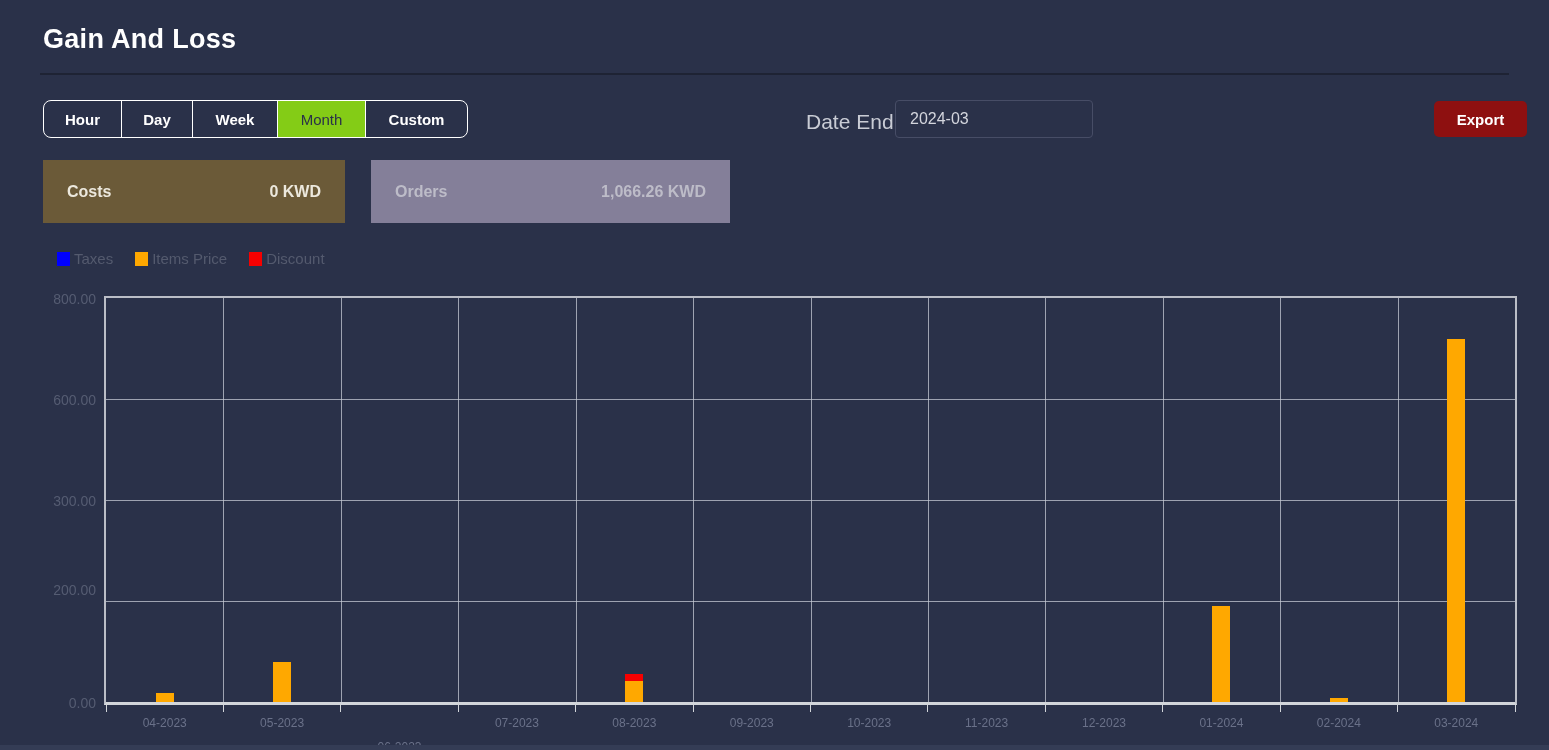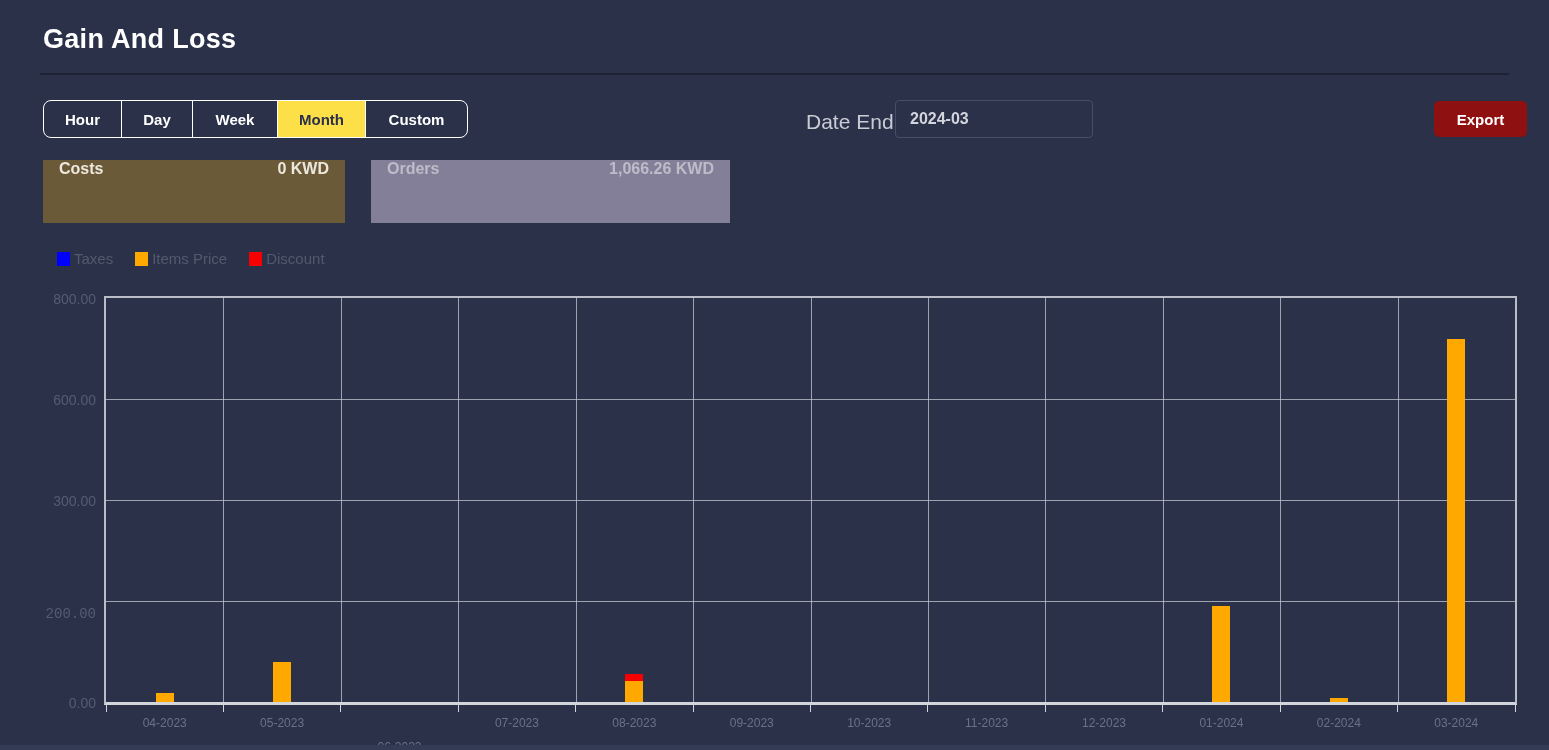--- a/index.html
+++ b/index.html
@@ -31,47 +31,47 @@
     font-family: "Liberation Sans", sans-serif;
     font-size: 15px; font-weight: 700; cursor: pointer;
     display: flex; align-items: center; justify-content: center;
   }
   .tab-btn:last-child { border-right: none; }
   .tab-btn.w-hour { width: 78px; }
   .tab-btn.w-day { width: 71px; }
   .tab-btn.w-week { width: 85px; }
   .tab-btn.w-month { width: 88px; }
   .tab-btn.w-custom { width: 101px; }
-  .tab-btn.active { background: #fde047; color: #2a3149; font-weight: 700; }
+  .tab-btn.active { background: #84cc16; color: #2a3149; font-weight: 400; }
 
   .date-end-label {
     position: absolute; left: 806px; top: 110px;
     font-size: 21px; color: #c9ccd5;
   }
   .date-end-input {
     position: absolute; left: 895px; top: 100px; width: 198px; height: 38px;
     background: transparent; border: 1px solid #474d66; border-radius: 4px;
     color: #d3d5dd; font-size: 16px; padding-left: 14px;
-    font-family: "Liberation Sans", sans-serif; outline: none; font-weight: bold;
+    font-family: "Liberation Sans", sans-serif; outline: none;
   }
   .export-btn {
     position: absolute; left: 1434px; top: 101px; width: 93px; height: 36px;
     background: #8e1010; border: none; border-radius: 5px;
     color: #ffffff; font-size: 15px; font-weight: 700; cursor: pointer;
     font-family: "Liberation Sans", sans-serif;
   }
 
   
   .cards {
     position: absolute; left: 43px; top: 160px; width: 1483px; height: 63px;
     display: flex; gap: 26px;
   }
   .card {
-    height: 63px; display: flex; align-items: flex-start;
-    justify-content: space-between; padding: 0 16px;
+    height: 63px; display: flex; align-items: center;
+    justify-content: space-between; padding: 0 24px;
     font-size: 16px; font-weight: 700;
   }
   .card-costs   { width: 302px; background: #6b5a38; color: #ece8dd; }
   .card-profit  { width: 359px; background: #847f99; color: #bdbcc8; }
   .card-orders  { width: 322px; background: #7b788f; color: #b8b7c4; }
   .card-average { width: 424px; background: #7b867f; color: #bcc2be; }
 
   
   .legend {
     position: absolute; left: 57px; top: 250px;
@@ -162,21 +162,21 @@
     <div class="gridline-v" style="left: 352.25px;"></div>
     <div class="gridline-v" style="left: 469.667px;"></div>
     <div class="gridline-v" style="left: 587.083px;"></div>
     <div class="gridline-v" style="left: 704.5px;"></div>
     <div class="gridline-v" style="left: 821.917px;"></div>
     <div class="gridline-v" style="left: 939.333px;"></div>
     <div class="gridline-v" style="left: 1056.75px;"></div>
     <div class="gridline-v" style="left: 1174.17px;"></div>
     <div class="gridline-v" style="left: 1291.58px;"></div>
     <div class="ytick-label" style="top: 397px;">0.00</div>
-    <div class="ytick-label" style="top: 308px; font-family: Liberation Mono, monospace;">200.00</div>
+    <div class="ytick-label" style="top: 284px;">200.00</div>
     <div class="ytick-label" style="top: 195px;">300.00</div>
     <div class="ytick-label" style="top: 94px;">600.00</div>
     <div class="ytick-label" style="top: -7px;">800.00</div>
     <div class="axis-tick" style="left: -0.5px; top: 406px;"></div>
     <div class="axis-tick" style="left: 116.917px; top: 406px;"></div>
     <div class="axis-tick" style="left: 234.333px; top: 406px;"></div>
     <div class="axis-tick" style="left: 351.75px; top: 406px;"></div>
     <div class="axis-tick" style="left: 469.167px; top: 406px;"></div>
     <div class="axis-tick" style="left: 586.583px; top: 406px;"></div>
     <div class="axis-tick" style="left: 704px; top: 406px;"></div>

